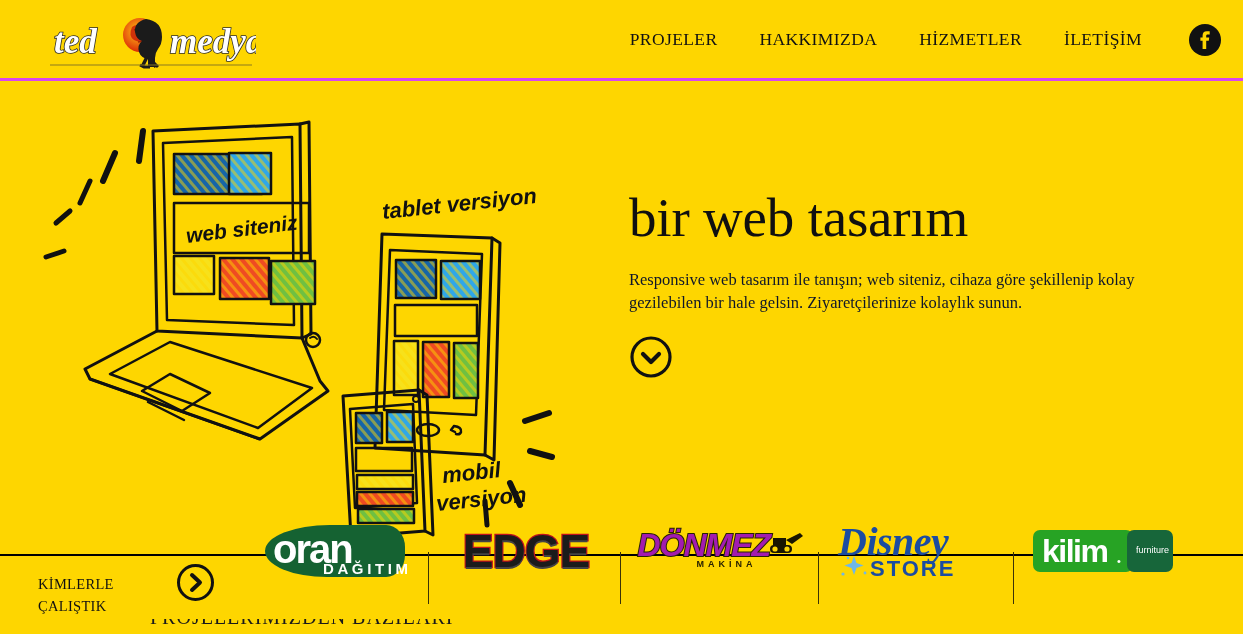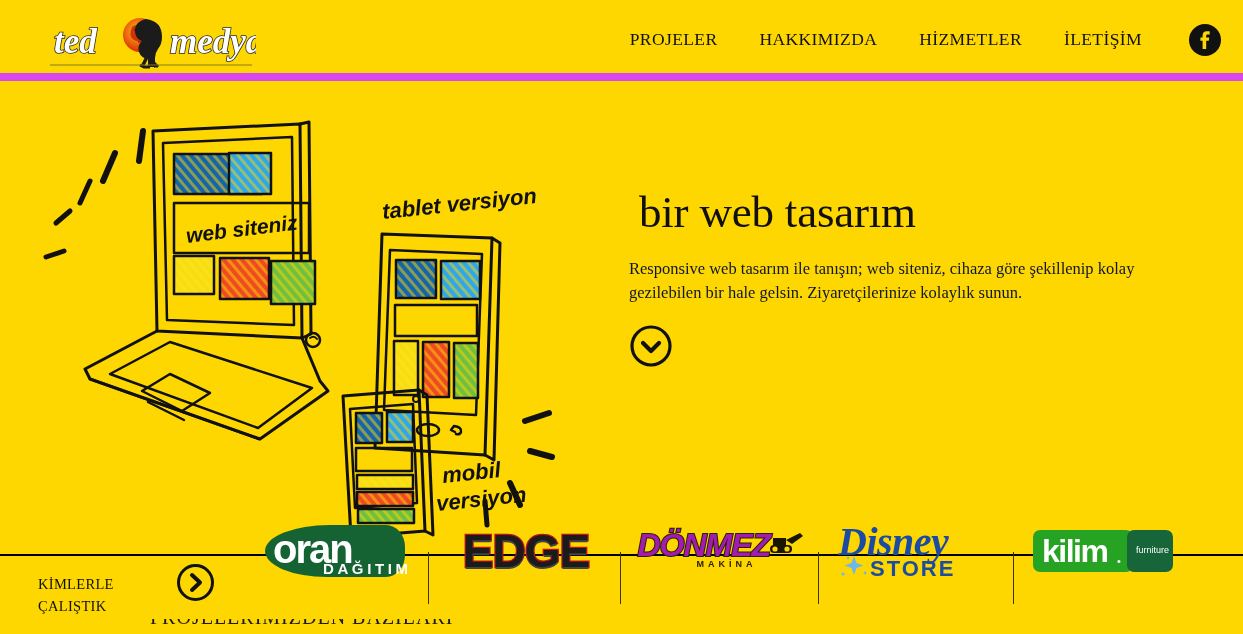--- a/index.html
+++ b/index.html
@@ -13,21 +13,21 @@
     position: relative;
     width: 1243px; height: 634px;
     background: #FED600;
     overflow: hidden;
   }
 
   
   .header {
     position: absolute; top: 0; left: 0;
     width: 1243px; height: 81px;
-    border-bottom: 8px solid #d946ef;
+    border-bottom: 3px solid #d946ef;
     display: flex; align-items: center;
   }
   .logo {
     position: absolute; left: 46px; top: 11px;
     width: 210px; height: 60px;
     display: block;
   }
   .nav {
     position: absolute; right: 22px; top: 0; height: 79px;
     display: flex; align-items: center; gap: 16px;
@@ -58,24 +58,23 @@
   .illustration {
     position: absolute; left: 30px; top: 10px;
     width: 600px; height: 446px;
   }
   .hero-text {
     position: absolute; left: 629px; top: 108px;
     width: 560px;
   }
   .hero-h1 {
     font-family: "Liberation Serif", serif;
-    font-size: 45px; font-weight: 400;
+    font-size: 55px; font-weight: 400;
     color: #101010; line-height: 1.05;
     letter-spacing: -0.2px;
-    margin-left: 10px;
   }
   .hero-h2 {
     font-family: "Liberation Serif", serif;
     font-size: 29px; font-weight: 400;
     color: #101010; margin-top: 16px;
     letter-spacing: -0.1px;
   }
   .hero-p {
     font-family: "Liberation Serif", serif;
     font-size: 16.5px; color: #0f172a;

